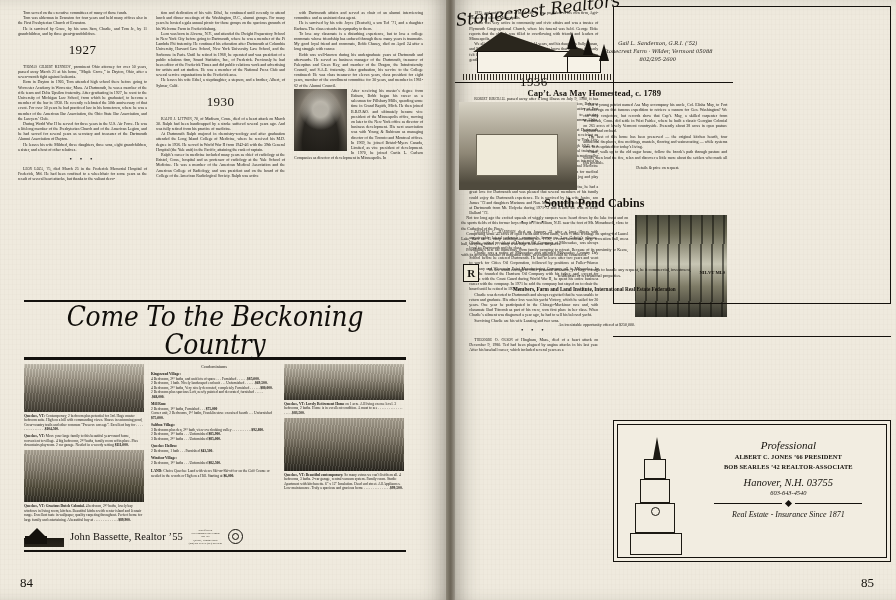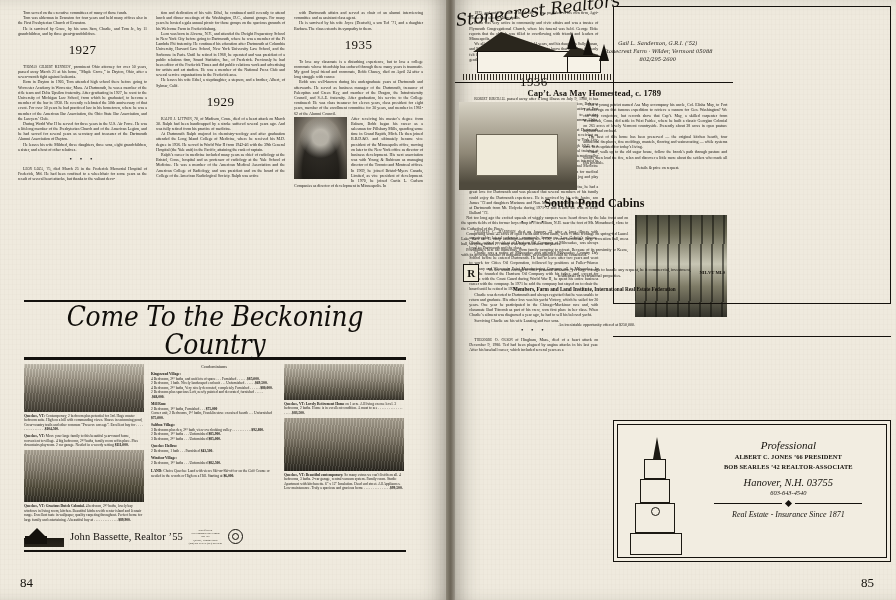--- a/index.html
+++ b/index.html
@@ -205,30 +205,29 @@
         <p>During World War II he served for three years in the U.S. Air Force. He was a lifelong member of the Presbyterian Church and of the American Legion, and he had served for several years as secretary and treasurer of the Dartmouth Alumni Association of Dayton.</p>
         <p>He leaves his wife Mildred, three daughters, three sons, eight grandchildren, a sister, and a host of other relatives.</p>
         <div class="dots">• • •</div>
         <p><span class="sc">Leon Loza</span><span>, 75, died March 25 in the Frederick Memorial Hospital of Frederick, Md. He had been confined to a wheelchair for some years as the result of several heart attacks, but thanks to the valiant devo-</span></p>
       </div>
 
       <div class="col">
         <p>tion and dedication of his wife Ethel, he continued until recently to attend lunch and dinner meetings of the Washington, D.C., alumni groups. For many years he hosted a gala annual picnic for those groups on the spacious grounds of his Welcome Farm in Fredericksburg.</p>
         <p>Leon was born in Alverne, N.Y., and attended the Dwight Preparatory School in New York City before going to Dartmouth, where he was a member of the Pi Lambda Phi fraternity. He continued his education after Dartmouth at Columbia University, Harvard Law School, New York University Law School, and the Sorbonne in Paris. Until he retired in 1968, he operated and was president of a public relations firm, Sound Statistics, Inc., of Frederick. Previously he had been editor of the Frederick Times and did public relations work and advertising for artists and art studios. He was a member of the National Press Club and several service organizations in the Frederick area.</p>
         <p>He leaves his wife Ethel, a stepdaughter, a stepson, and a brother, Albert, of Sylmar, Calif.</p>
-        <div class="yr">1929</div>
+        <div class="yr">1930</div>
         <p><span class="sc">Ralph J. Littwin</span><span>, 70, of Madison, Conn., died of a heart attack on March 30. Ralph had been handicapped by a stroke suffered several years ago. And was fully retired from his practice of medicine.</span></p>
         <p>At Dartmouth Ralph majored in chemistry-zoology and after graduation attended the Long Island College of Medicine, where he received his M.D. degree in 1936. He served in World War II from 1942-46 with the 39th General Hospital (the Yale unit) in the Pacific, attaining the rank of captain.</p>
         <p>Ralph’s career in medicine included many years as chief of radiology at the Bristol, Conn., hospital and as professor of radiology at the Yale School of Medicine. He was a member of the American Medical Association and the American College of Radiology, and was president and on the board of the College of the American Radiological Society. Ralph was active</p>
       </div>
 
       <div class="col">
         <p>with Dartmouth affairs and served as chair of an alumni interviewing committee and as assistant class agent.</p>
         <p>He is survived by his wife Joyce (Deutsch), a son Ted ’71, and a daughter Barbara. The class extends its sympathy to them.</p>
-        <div class="yr">1935</div>
         <p>To lose any classmate is a disturbing experience, but to lose a college roommate whose friendship has endured through these many years is traumatic. My good loyal friend and roommate, Bobb Chaney, died on April 24 after a long struggle with cancer.</p>
         <p>Bobb was well-known during his undergraduate years at Dartmouth and afterwards. He served as business manager of the Dartmouth, treasurer of Paleopitus and Green Key, and member of the Dragon, the Intrafraternity Council, and S.A.E. fraternity. After graduation, his service to the College continued: He was class treasurer for eleven years, class president for eight years, member of the enrollment committee for 30 years, and member in 1961-62 of the Alumni Council.</p>
         <p class="noind">
           <span class="inline-photo"></span>
           <span>After receiving his master’s degree from Babson, Bobb began his career as a salesman for Pillsbury Mills, spending some time in Grand Rapids, Mich. He then joined B.B.D.&amp;O. and ultimately became vice president of the Minneapolis office, moving on later to the New York office as director of business development. His next association was with Young &amp; Rubicam as managing director of the Toronto and Montreal offices. In 1969, he joined Bristol-Myers Canada, Limited, as vice president of development. In 1970, he joined Curtis L. Carlson Companies as director of development in Minneapolis. In</span>
         </p>
       </div>
     </div>
 
     <div id="beckoning-ad">

